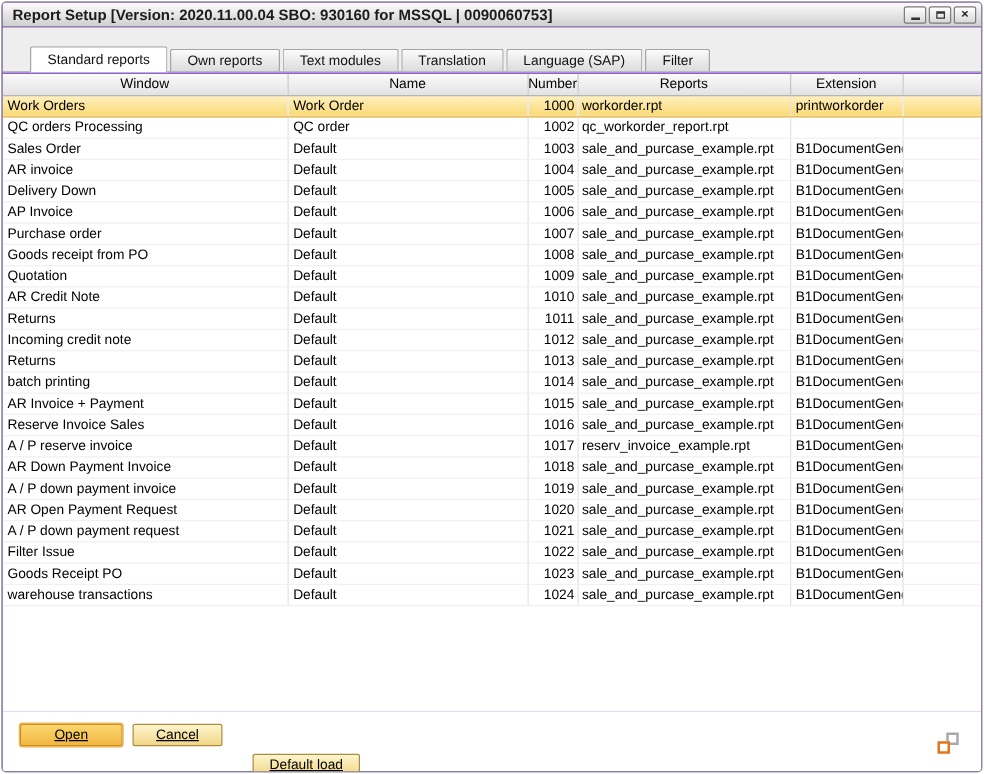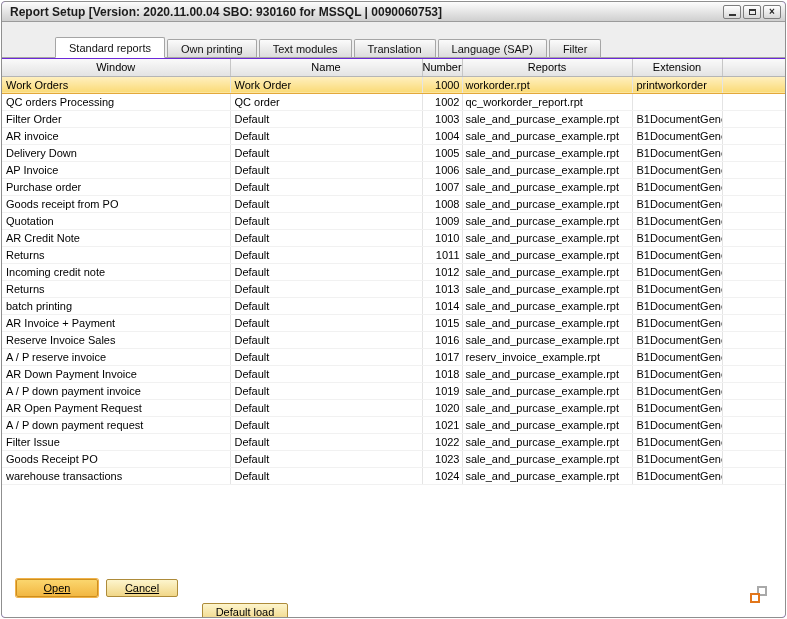--- a/index.html
+++ b/index.html
@@ -31,21 +31,20 @@
   }
   .tab {
     font-size:11px; color:#111; padding:0 13px; height:18px; line-height:18px;
     background:linear-gradient(#fbfbfb,#dcdcdc);
     border:1px solid #a5a5a5; border-bottom:none; margin-right:2px;
     border-radius:2px 2px 0 0; white-space:nowrap; cursor:default;
   }
   .tab.active {
     background:#ffffff; height:21px; line-height:20px; position:relative; bottom:-1px;
     border-bottom:1px solid #ffffff;
-    margin-left:31px;
   }
   
   .content { position:absolute; top:57px; left:0; right:0; bottom:48px; background:#ffffff; overflow:hidden; }
   table { border-collapse:collapse; table-layout:fixed; width:785px; }
   th {
     height:17px; font-size:11px; font-weight:normal; color:#000; text-align:center;
     background:linear-gradient(#fafafa,#e3e3e3);
     border-bottom:1px solid #b5b5b5; border-right:1px solid #c6c6c6;
     white-space:nowrap; overflow:hidden;
   }
@@ -98,21 +97,21 @@
           <span class="glyph-max"></span>
         </div>
       <div class="win-btn">
           <span class="glyph-close">×</span>
         </div>
     </div>
   </div>
 
   <div class="tabstrip">
     <div class="tab active">Standard reports</div>
-    <div class="tab">Own printing</div>
+    <div class="tab">Own reports</div>
     <div class="tab">Text modules</div>
     <div class="tab">Translation</div>
     <div class="tab">Language (SAP)</div>
     <div class="tab">Filter</div>
   </div>
 
   <div class="content">
     <table>
       <colgroup>
         <col style="width:228px">
@@ -143,21 +142,21 @@
           </tr>
           <tr>
             <td class="col-window">QC orders Processing</td>
             <td class="col-name">QC order</td>
             <td class="col-number">1002</td>
             <td class="col-report">qc_workorder_report.rpt</td>
             <td class="col-extension"></td>
             <td class="col-filler"></td>
           </tr>
           <tr>
-            <td class="col-window">Filter Order</td>
+            <td class="col-window">Sales Order</td>
             <td class="col-name">Default</td>
             <td class="col-number">1003</td>
             <td class="col-report">sale_and_purcase_example.rpt</td>
             <td class="col-extension">B1DocumentGener...</td>
             <td class="col-filler"></td>
           </tr>
           <tr>
             <td class="col-window">AR invoice</td>
             <td class="col-name">Default</td>
             <td class="col-number">1004</td>

